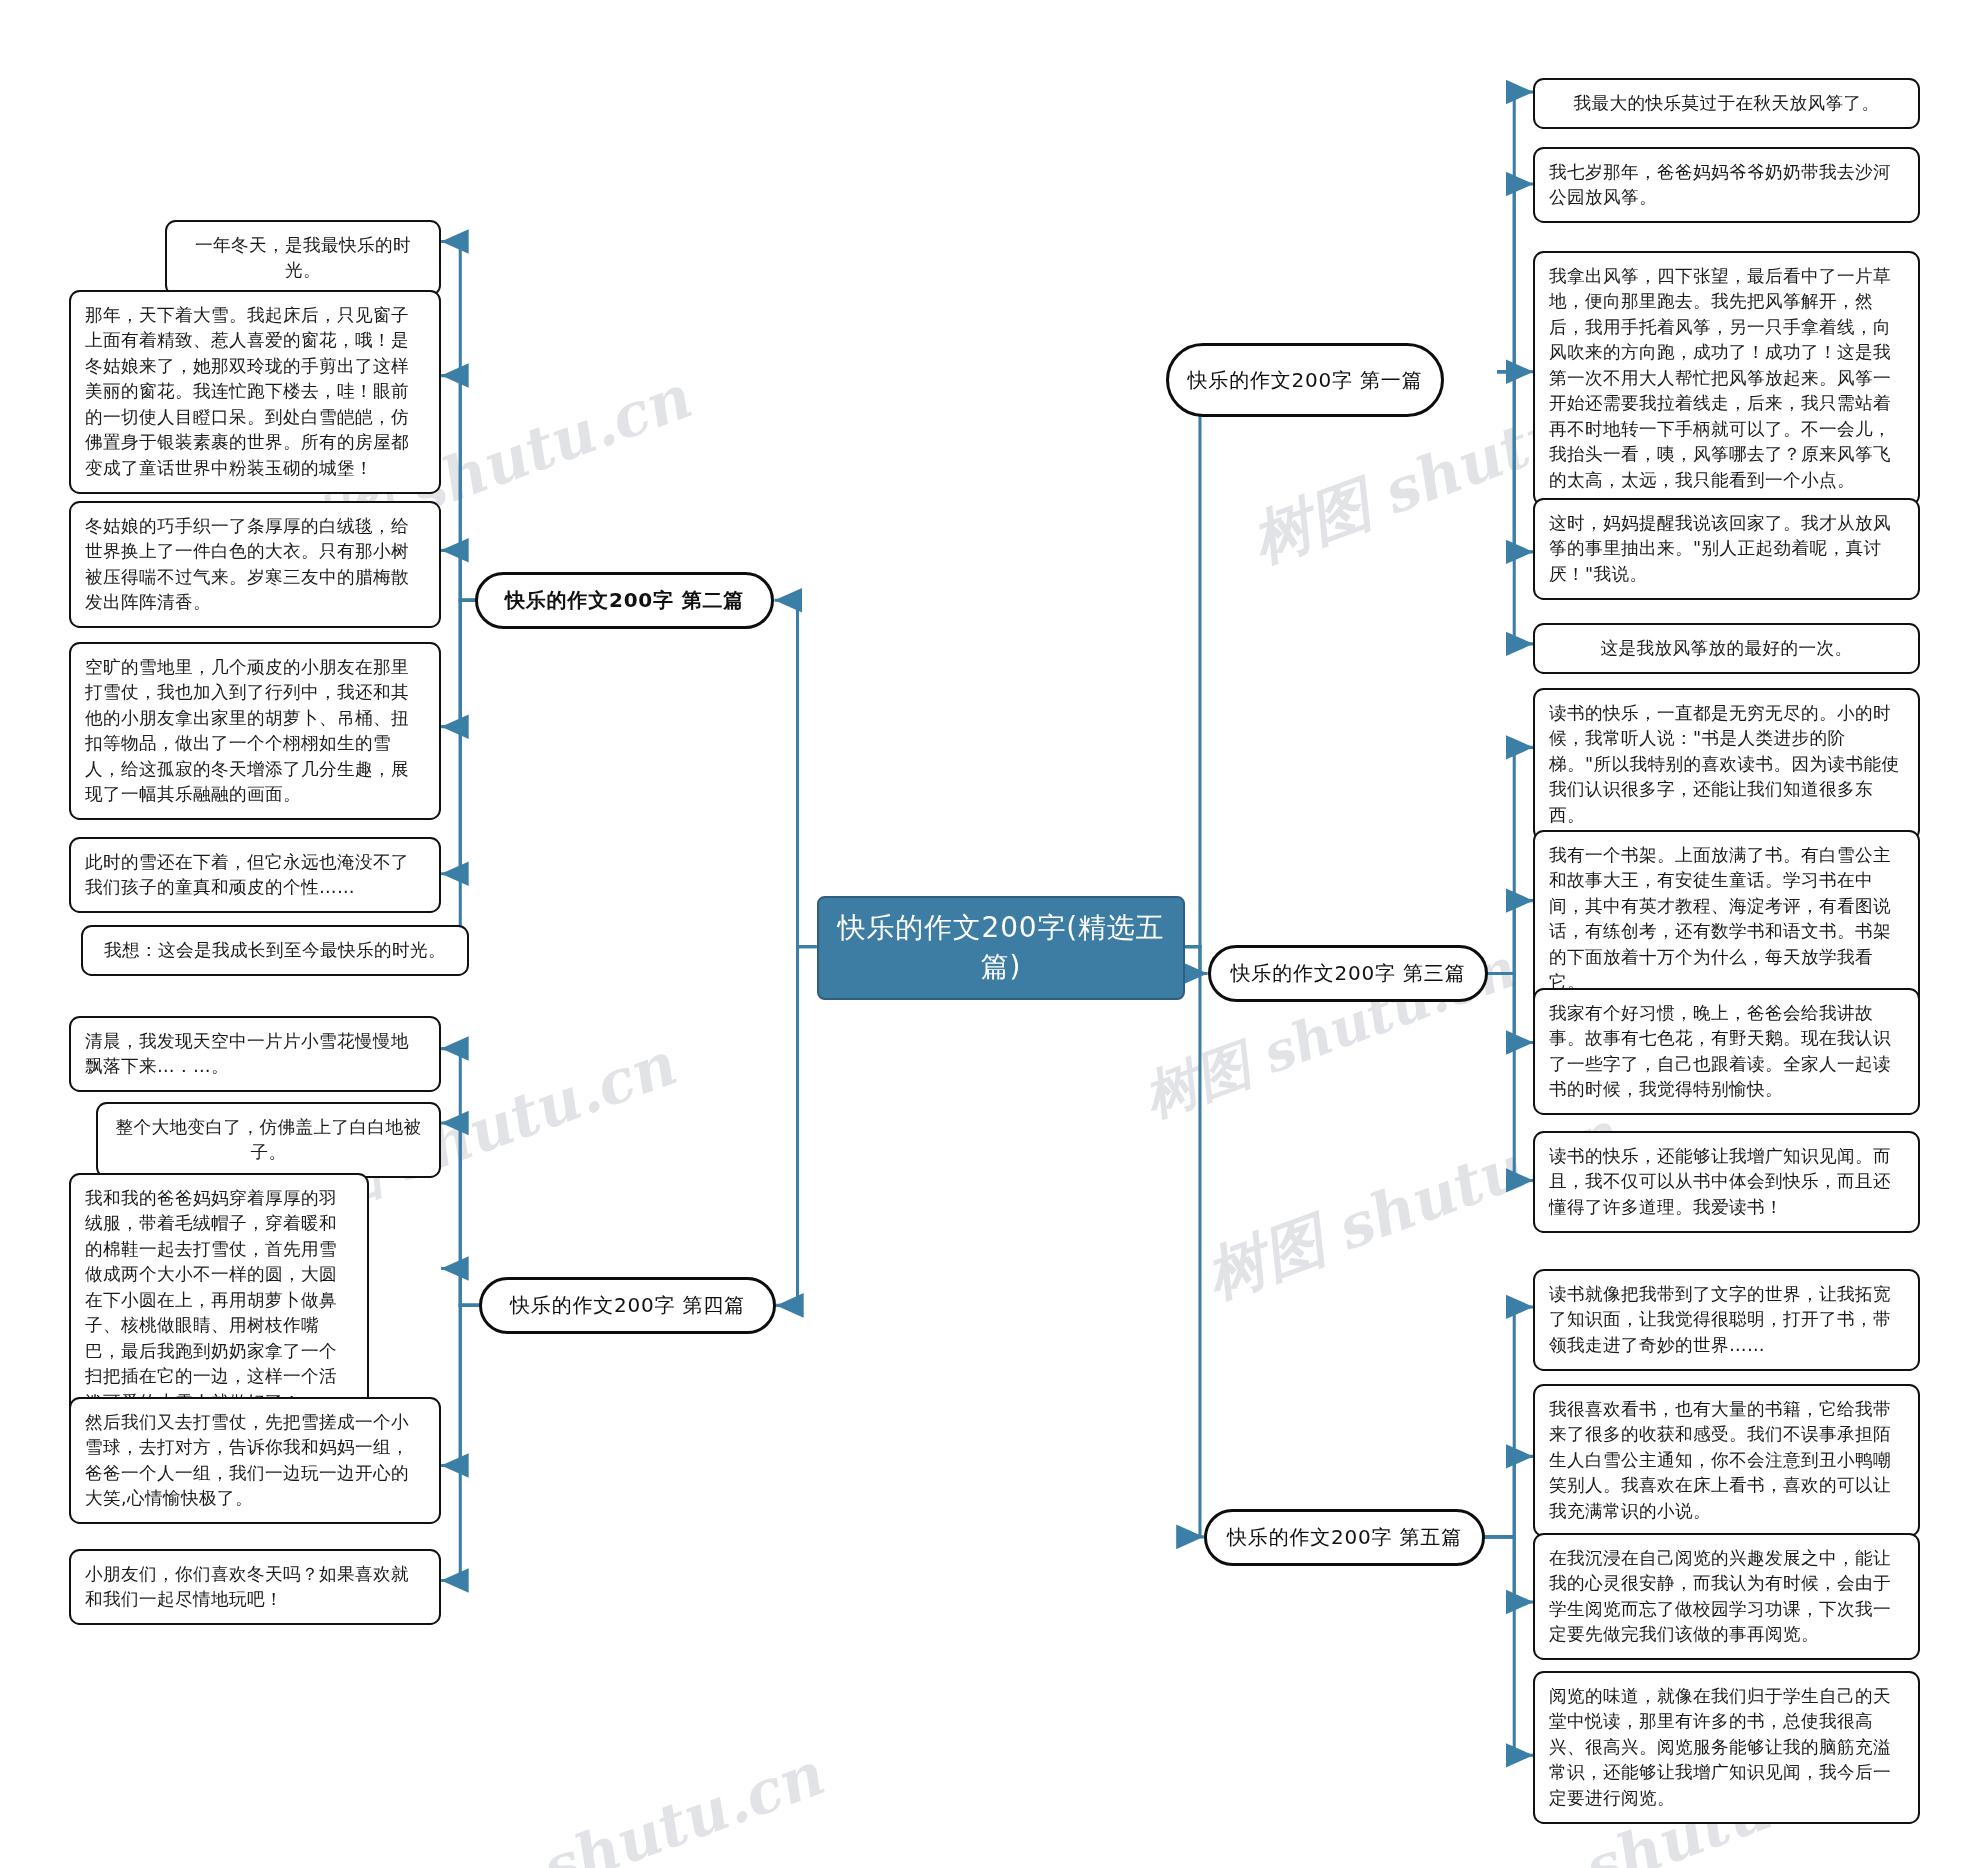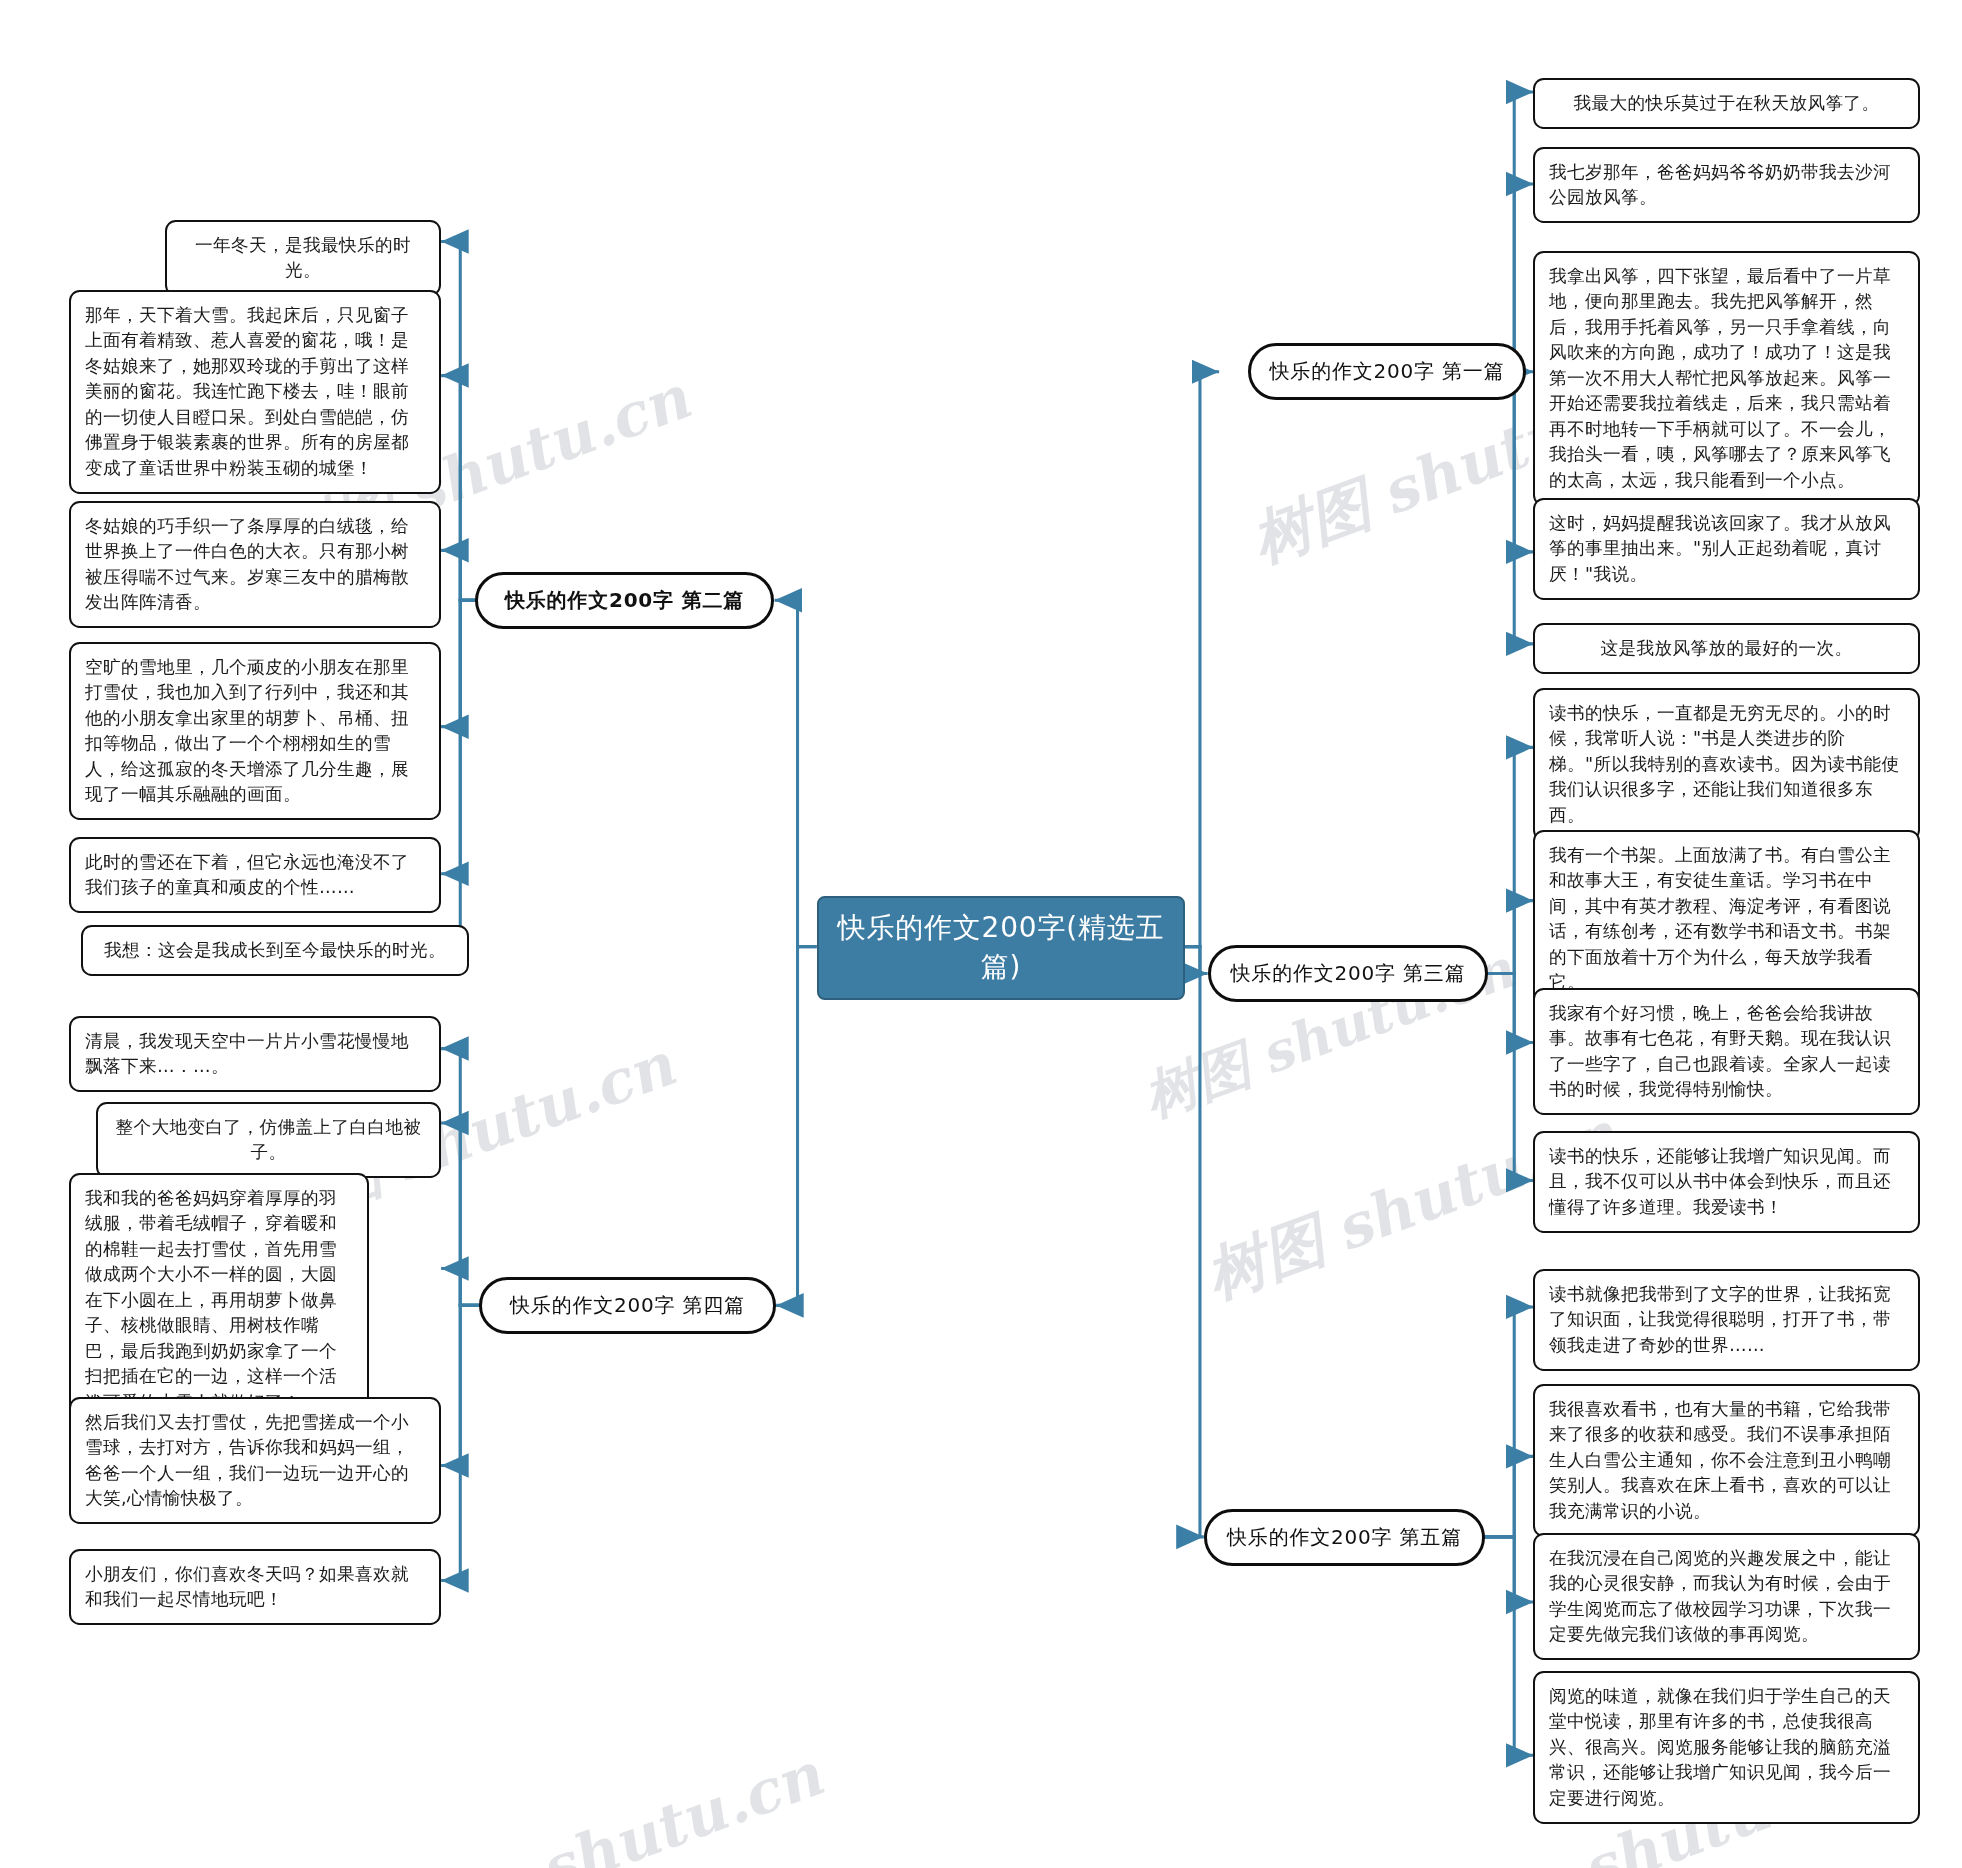--- a/index.html
+++ b/index.html
@@ -103,21 +103,21 @@
       <path d="M625,1703 L600,1703 L600,1368 L575,1368" marker-end="url(#arrL)"></path>
       <path d="M625,1703 L600,1703 L600,1465 L575,1465" marker-end="url(#arrL)"></path>
       <path d="M625,1703 L600,1703 L600,1655 L575,1655" marker-end="url(#arrL)"></path>
       <path d="M625,1703 L600,1703 L600,1912 L575,1912" marker-end="url(#arrL)"></path>
       <path d="M625,1703 L600,1703 L600,2062 L575,2062" marker-end="url(#arrL)"></path>
     </g>
   </svg>
 
   <div class="root" style="left:817px;top:896px;width:368px;height:104px;">快乐的作文200字(精选五篇)</div>
 
-  <div class="branch" style="left:1248px;top:343px;width:278px;height:57px;">快乐的作文200字 第一篇</div>
+  <div class="branch" style="left:1166px;top:343px;width:278px;height:74px;">快乐的作文200字 第一篇</div>
 
   <div class="node leaf center-txt" style="left:1533px;top:78px;width:387px;">我最大的快乐莫过于在秋天放风筝了。</div>
   <div class="node leaf" style="left:1533px;top:147px;width:387px;">我七岁那年，爸爸妈妈爷爷奶奶带我去沙河公园放风筝。</div>
   <div class="node leaf" style="left:1533px;top:251px;width:387px;">我拿出风筝，四下张望，最后看中了一片草地，便向那里跑去。我先把风筝解开，然后，我用手托着风筝，另一只手拿着线，向风吹来的方向跑，成功了！成功了！这是我第一次不用大人帮忙把风筝放起来。风筝一开始还需要我拉着线走，后来，我只需站着再不时地转一下手柄就可以了。不一会儿，我抬头一看，咦，风筝哪去了？原来风筝飞的太高，太远，我只能看到一个小点。</div>
   <div class="node leaf" style="left:1533px;top:498px;width:387px;">这时，妈妈提醒我说该回家了。我才从放风筝的事里抽出来。"别人正起劲着呢，真讨厌！"我说。</div>
   <div class="node leaf center-txt" style="left:1533px;top:623px;width:387px;">这是我放风筝放的最好的一次。</div>
 
   <div class="branch" style="left:475px;top:572px;width:299px;height:57px;font-weight:bold;">快乐的作文200字 第二篇</div>
 
   <div class="node leaf center-txt" style="left:165px;top:220px;width:276px;">一年冬天，是我最快乐的时光。</div>

